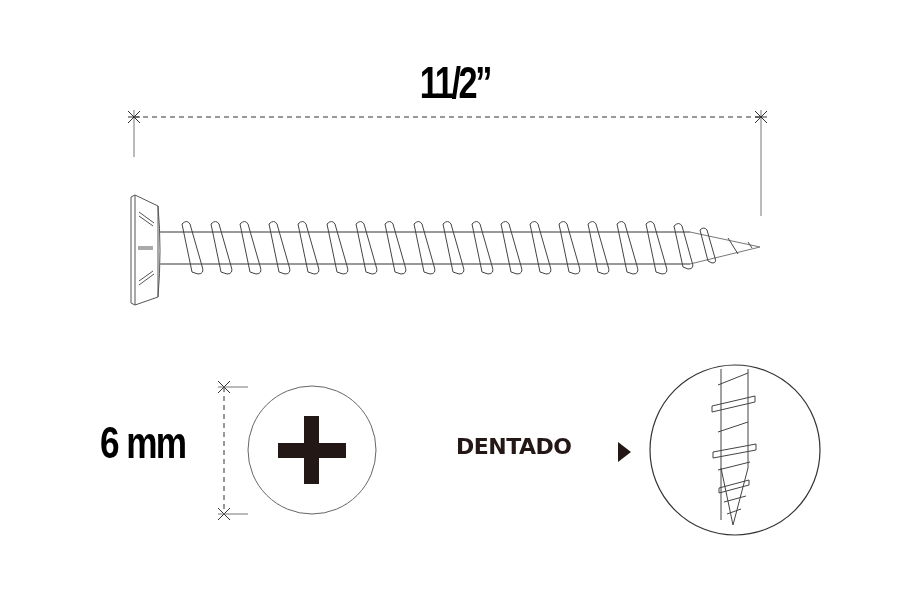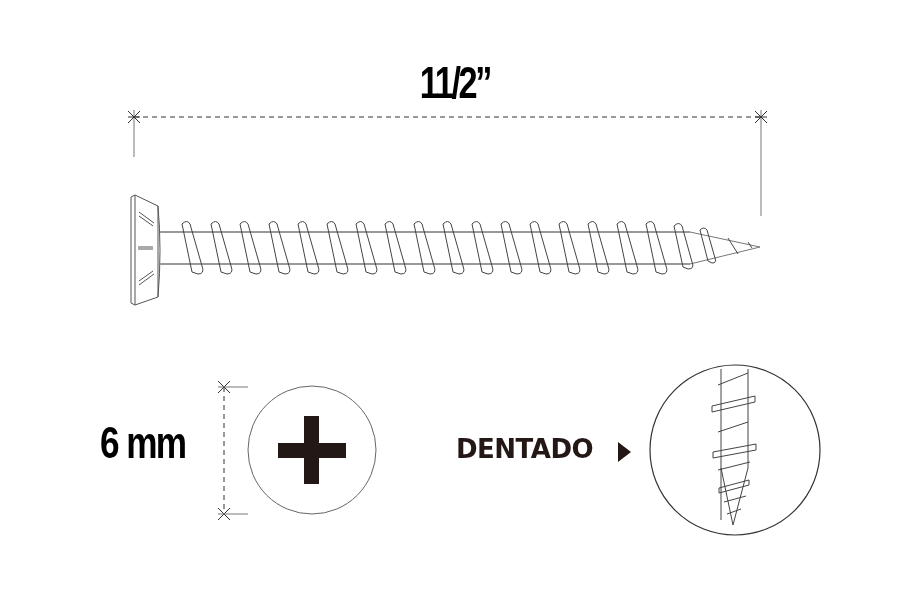--- a/index.html
+++ b/index.html
@@ -13,21 +13,21 @@
     }
     .mm-label {
       left: 100px; top: 418px;
       font-family: "Liberation Sans", sans-serif; font-weight: bold;
       font-size: 44px; color: #000; letter-spacing: -2px;
       transform: scaleX(0.8); transform-origin: left center;
     }
     .dentado-label {
       left: 456px; top: 434px;
       font-family: "DejaVu Sans", sans-serif; font-weight: bold;
-      font-size: 26px; color: #231815; letter-spacing: -0.5px;
+      font-size: 22px; color: #231815; letter-spacing: -0.5px;
     }
     svg { position: absolute; left: 0; top: 0; }
   </style>
 </head>
 <body>
 
 <div class="abs title-dim">11/2”</div>
 <div class="abs mm-label">6 mm</div>
 <div class="abs dentado-label">DENTADO</div>
 

